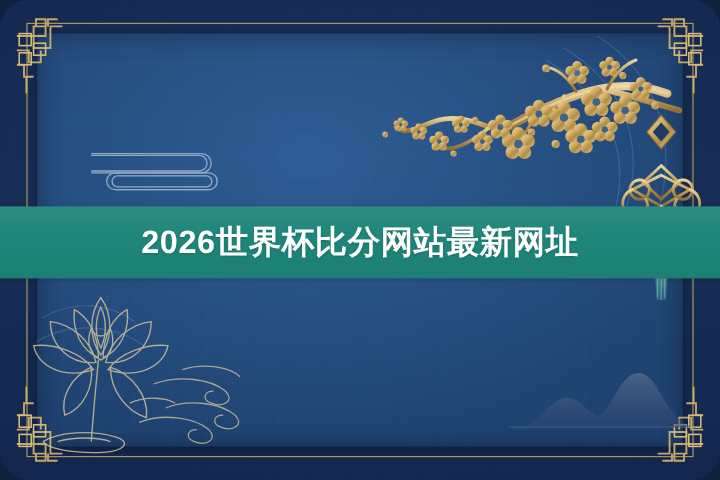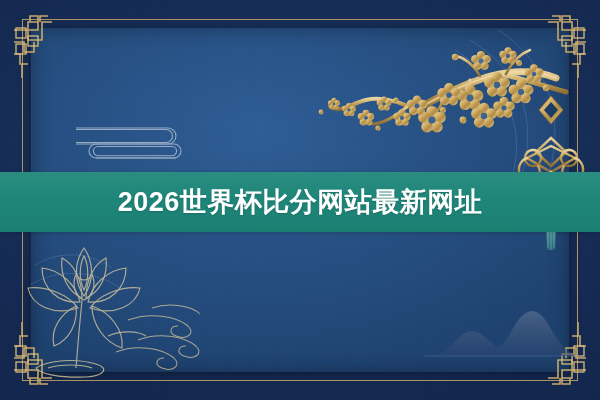--- a/index.html
+++ b/index.html
@@ -7,20 +7,21 @@
     padding: 0;
     background: #0f2040;
   }
   #canvas {
     position: relative;
     width: 600px;
     height: 400px;
     overflow: hidden;
     font-family: "Liberation Sans", sans-serif;
     background: #152a52;
+    border-radius: 24px;
   }
 
   
   .outer-field {
     position: absolute;
     inset: 0;
     background:
       radial-gradient(ellipse 120% 90% at 50% 40%, #1b3561 0%, #152a52 55%, #11224a 100%);
   }
   .outer-texture {

